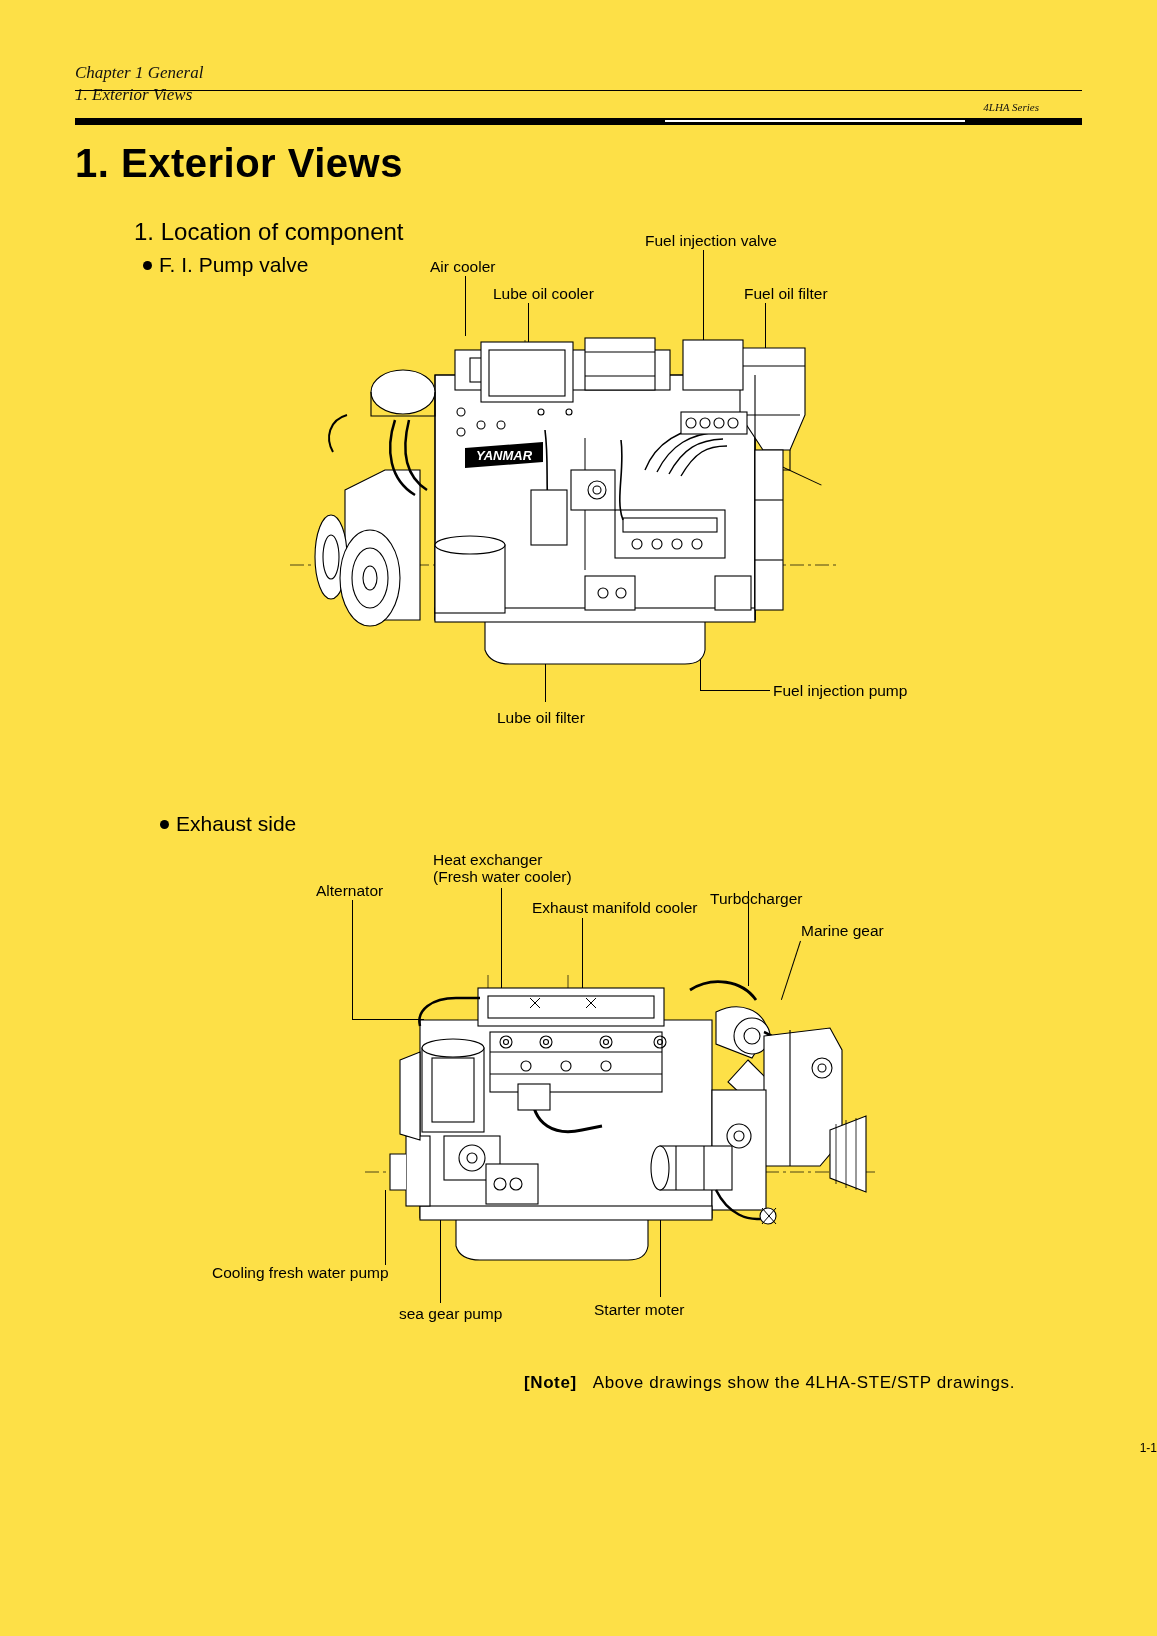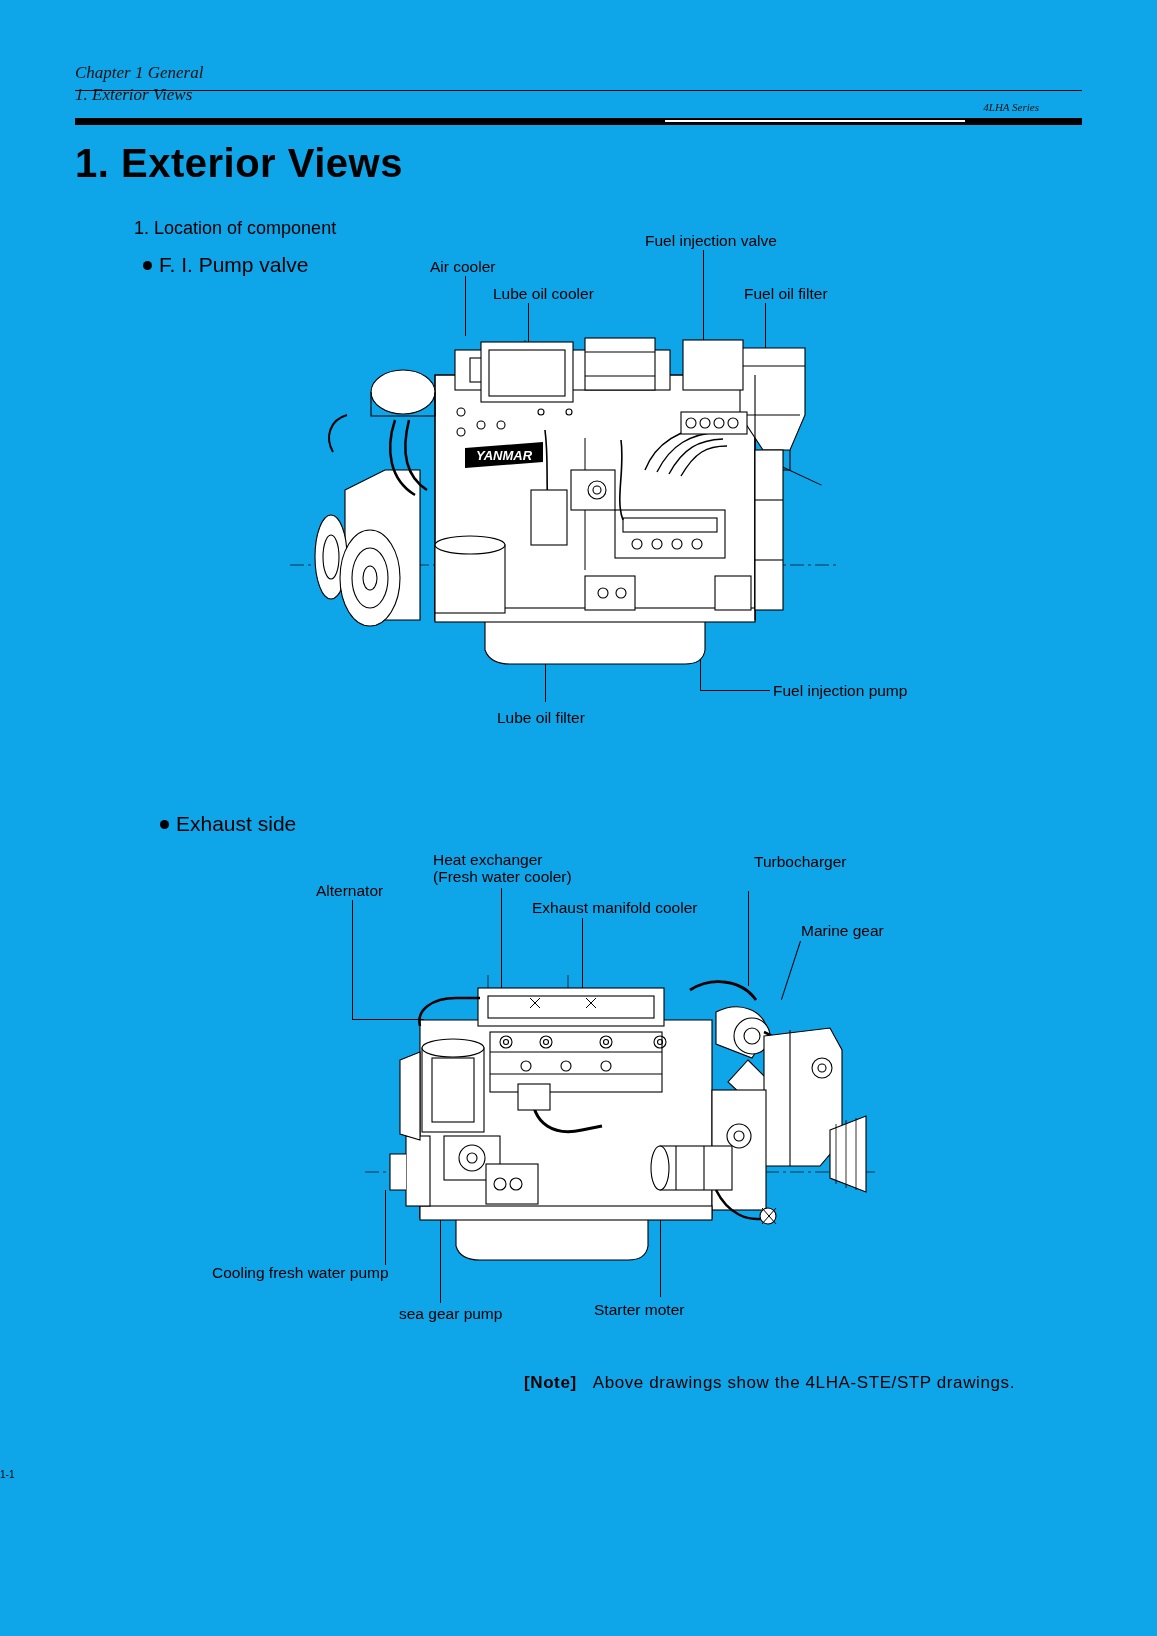--- a/index.html
+++ b/index.html
@@ -4,21 +4,21 @@
 <style>
   html, body {
     margin: 0;
     padding: 0;
     background: #ffffff;
   }
   .page {
     position: relative;
     width: 1157px;
     height: 1636px;
-    background: #0ea5e9;
+    background: #fde047;
     font-family: "Liberation Sans", sans-serif;
     color: #000000;
     overflow: hidden;
   }
 
   
   .hdr-left {
     position: absolute;
     left: 75px;
     top: 62px;
@@ -69,21 +69,21 @@
     left: 75px;
     top: 141px;
     font-size: 40px;
     font-weight: bold;
     letter-spacing: 0.5px;
   }
   .sec-title {
     position: absolute;
     left: 134px;
     top: 218px;
-    font-size: 18px;
+    font-size: 24px;
   }
   .bullet-item {
     position: absolute;
     font-size: 21px;
   }
   .bullet-item .dot {
     display: inline-block;
     width: 9px;
     height: 9px;
     border-radius: 50%;
@@ -125,23 +125,22 @@
     letter-spacing: 0.6px;
   }
   .note b { font-weight: bold; }
   .note .gap { display: inline-block; width: 16px; }
 
   .pagenum {
     position: absolute;
     left: 0;
     right: 0;
     top: 1441px;
-    text-align: left;
-    font-size: 10px;
-    margin-top: 28px;
+    text-align: right;
+    font-size: 12px;
   }
 </style>
 </head>
 <body>
 
 <div class="page">
 
   <div class="hdr-left">
     <div>Chapter 1 General</div>
     <div>1. Exterior Views</div>
@@ -281,21 +280,21 @@
     <g>
       <path d="M180 128 L258 122 L258 142 L180 148 Z" fill="#000"></path>
       <text x="219" y="140" font-family="Liberation Sans, sans-serif" font-size="13" font-style="italic" font-weight="bold" fill="#fff" text-anchor="middle">YANMAR</text>
     </g>
   </svg>
 
   <div class="lbl" style="left:316px; top:882px;">Alternator</div>
   <div class="lbl" style="left:433px; top:851px;">Heat exchanger</div>
   <div class="lbl" style="left:433px; top:868px;">(Fresh water cooler)</div>
   <div class="lbl" style="left:532px; top:899px;">Exhaust manifold cooler</div>
-  <div class="lbl" style="left:710px; top:853px;margin-left:44px;">Turbocharger</div>
+  <div class="lbl" style="left:710px; top:890px;">Turbocharger</div>
   <div class="lbl" style="left:801px; top:922px;">Marine gear</div>
   <div class="lbl" style="left:212px; top:1264px;">Cooling fresh water pump</div>
   <div class="lbl" style="left:399px; top:1305px;">sea gear pump</div>
   <div class="lbl" style="left:594px; top:1301px;">Starter moter</div>
 
   <div class="ln" style="left:352px; top:900px; width:1px; height:120px;"></div>
   <div class="ln" style="left:352px; top:1019px; width:72px; height:1px;"></div>
   <div class="ln ln-v" style="left:501px; top:888px; height:108px;"></div>
   <div class="ln ln-v" style="left:582px; top:918px; height:80px;"></div>
   <div class="ln" style="left:748px; top:891px; width:1px; height:95px;"></div>

